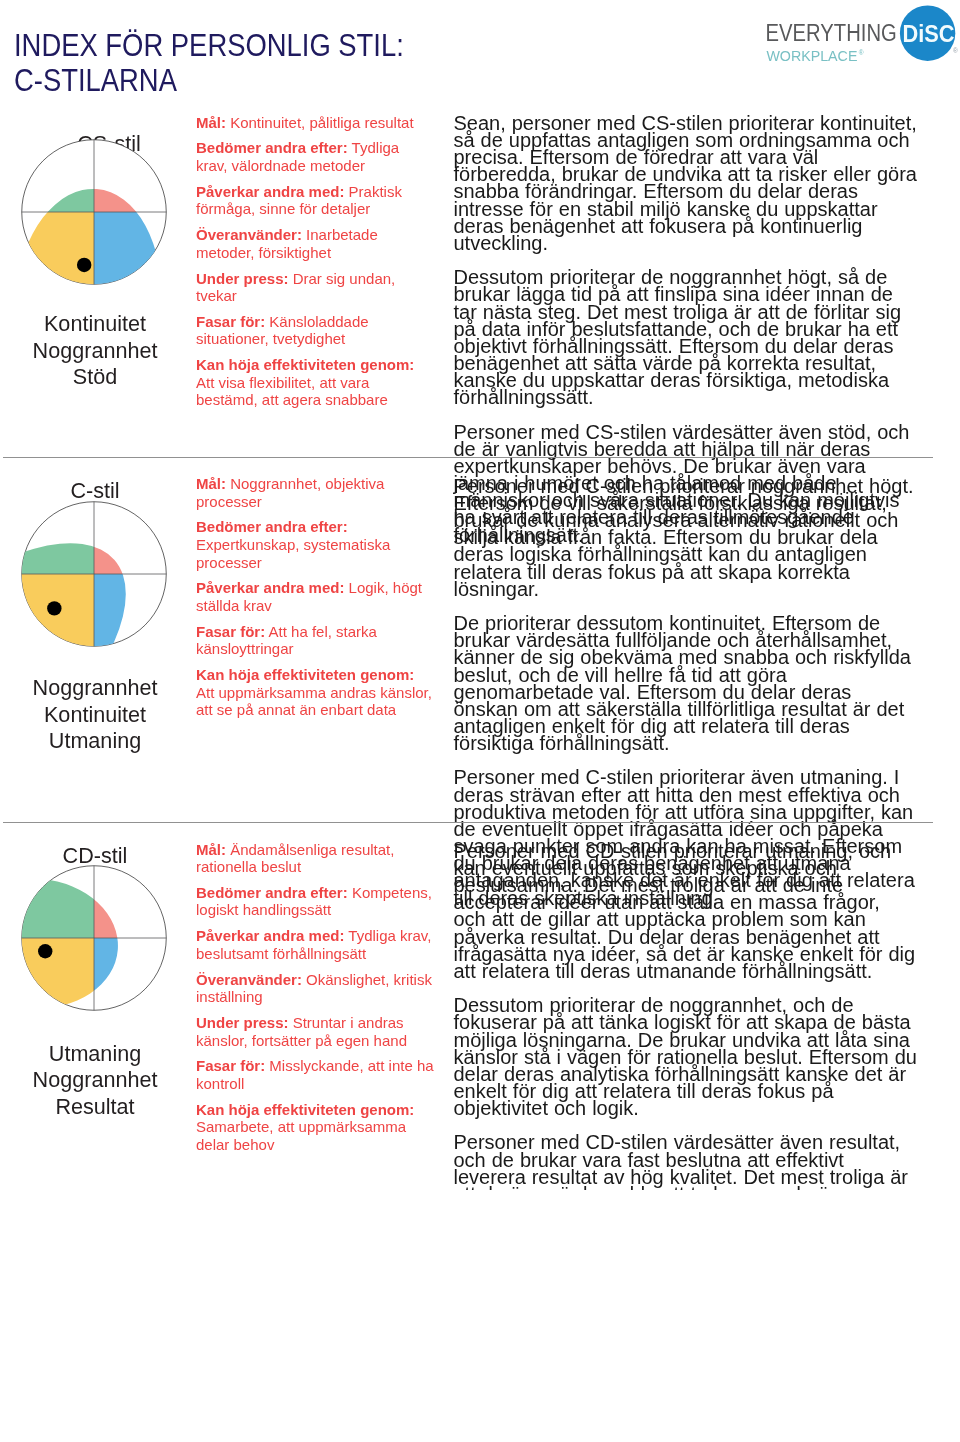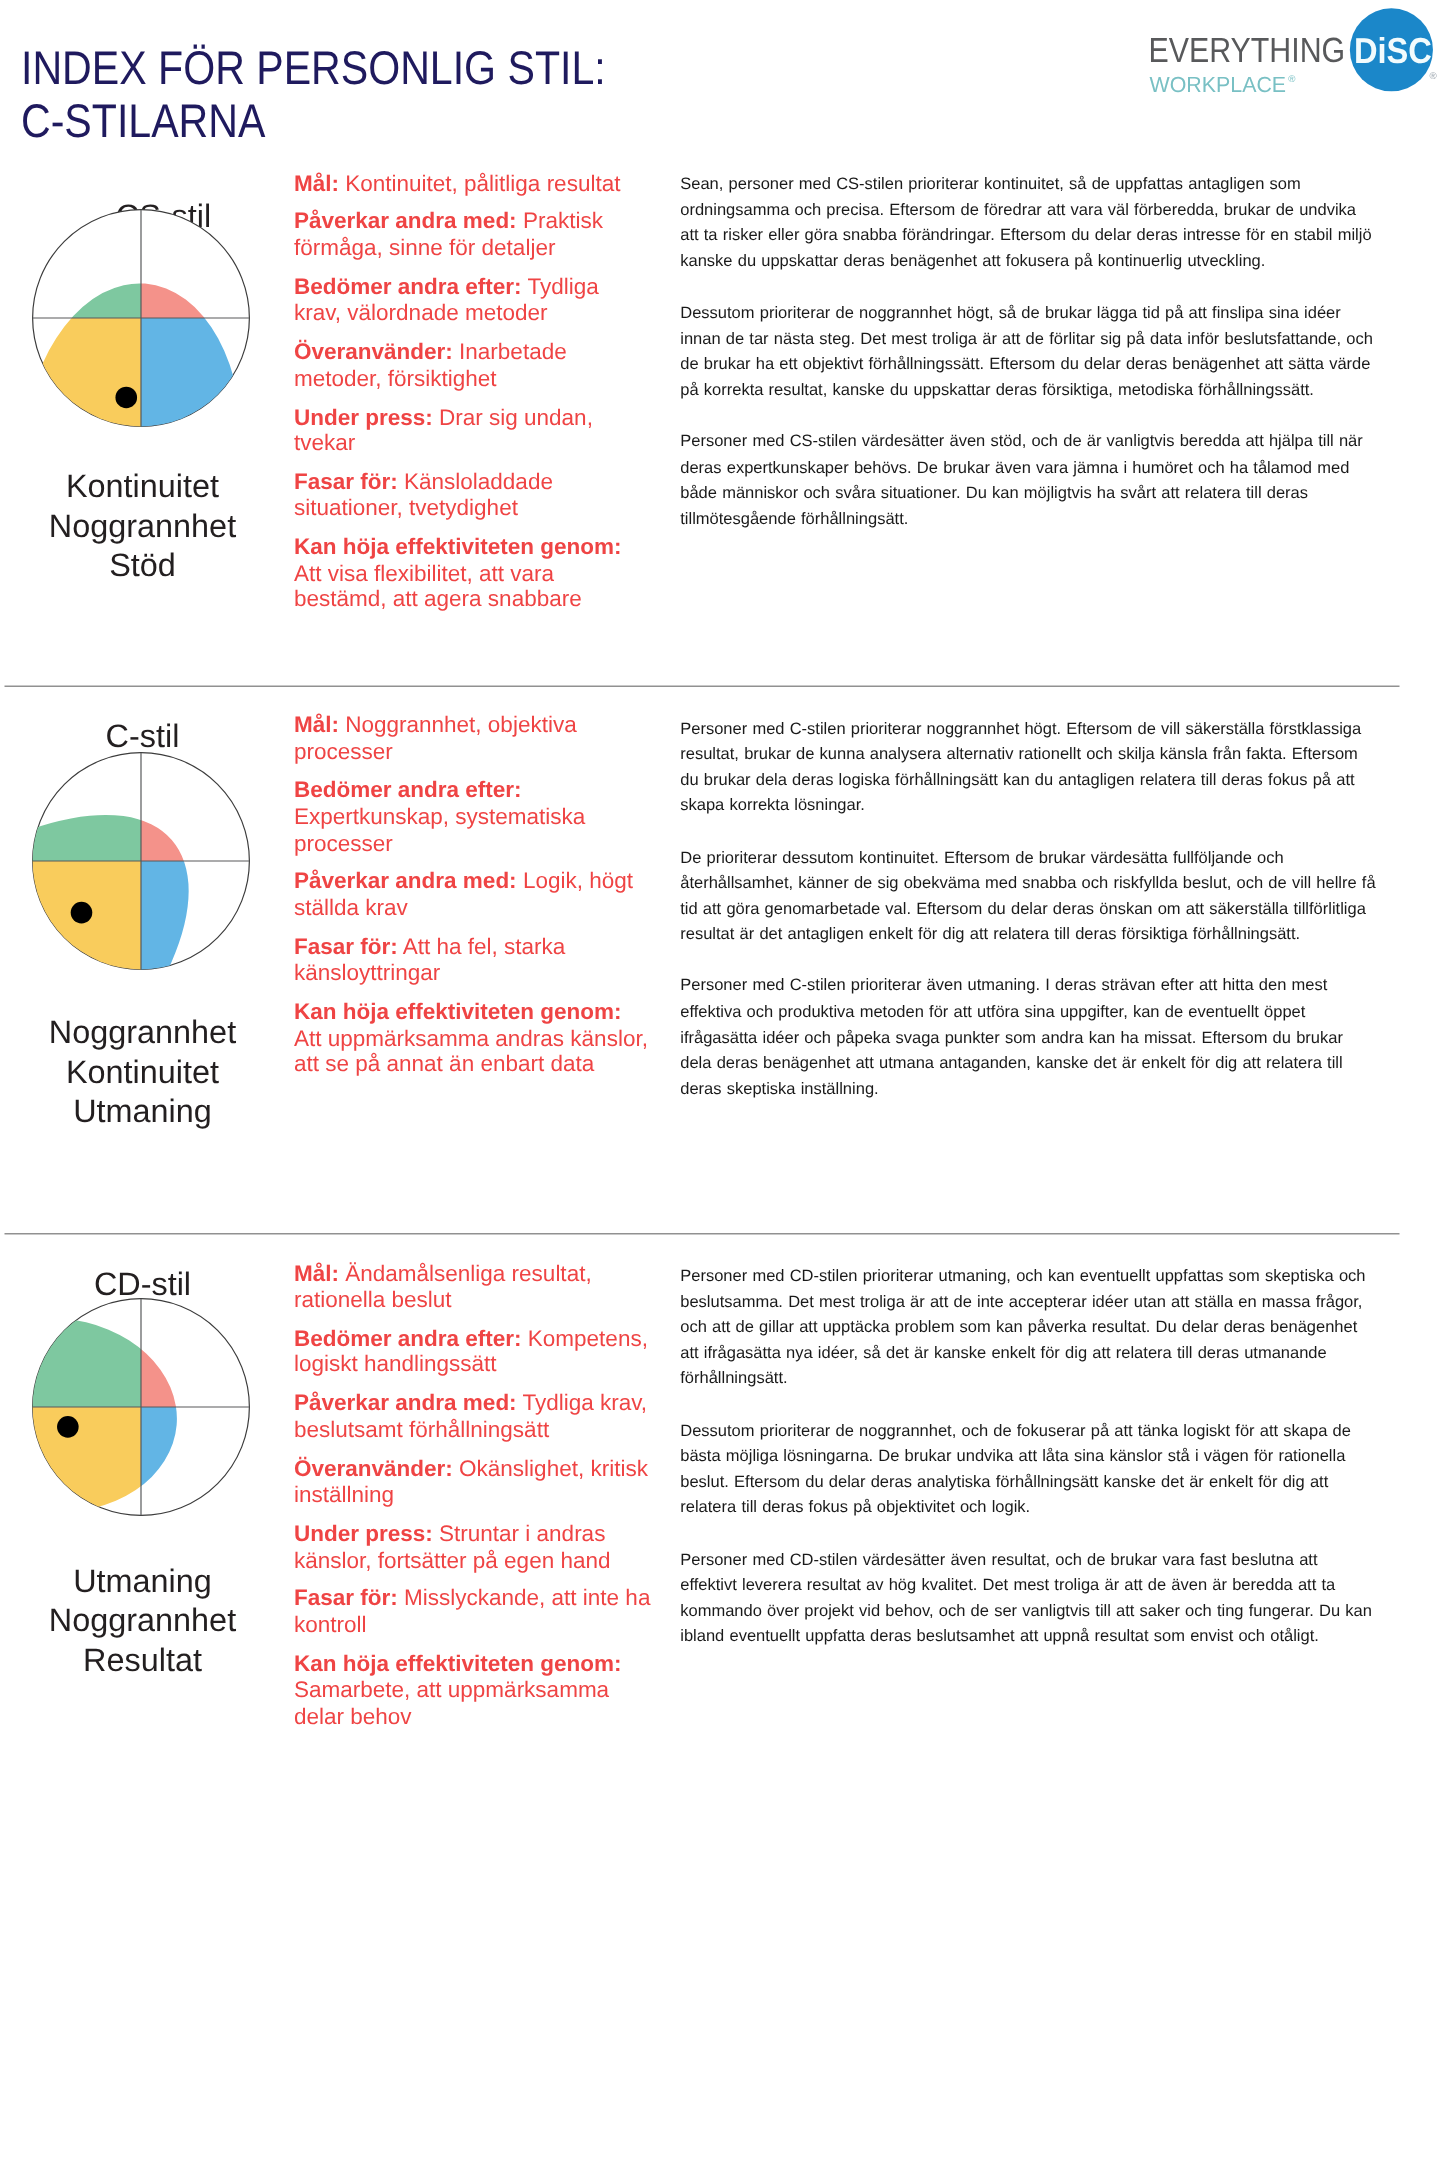--- a/index.html
+++ b/index.html
@@ -15,21 +15,21 @@
 
   .col-left{position:absolute;width:190px;text-align:center;color:#231f20;}
   .style-label{font-size:21.6px;line-height:26px;}
   .disc-wrap{position:absolute;left:14.2px;width:160px;height:160px;}
   .disc-svg{position:absolute;left:0;top:0;display:block;}
   .style-words{font-size:21.6px;line-height:26.5px;}
 
   .col-mid{position:absolute;left:196px;width:238.1px;font-size:15px;line-height:17.55px;color:#ef4444;}
   .col-mid p{margin:0 0 8.3px 0;}
   .col-mid b{font-weight:bold;}
-  .col-right{position:absolute;left:453.5px;width:464px;font-size:11px;line-height:17.15px;color:#1a1a1a;word-spacing:0.4px;}
+  .col-right{position:absolute;left:453.5px;width:464px;font-size:20px;line-height:17.15px;color:#1a1a1a;word-spacing:0.4px;}
   .col-right p{margin:0 0 17.15px 0;}
 
   .footer-copy{position:absolute;left:13px;top:1407px;width:400px;font-size:10px;line-height:12.6px;color:#231f20;}
   .footer-name{position:absolute;left:706px;top:1402px;font-size:19.5px;line-height:24px;color:#231f20;}
   .footer-page{position:absolute;left:866px;top:1389px;font-size:39px;line-height:44px;color:#b91c1c;}
 </style>
 </head>
 <body>
 
 <div class="page">
@@ -68,22 +68,22 @@
         <circle cx="70.17" cy="132.96" r="7.20" fill="#000000"></circle>
       </svg>
     </div>
   <div class="style-words col-left" style="top:311.26px;">
     <div>Kontinuitet</div>
     <div>Noggrannhet</div>
     <div>Stöd</div>
   </div>
   <div class="col-mid" style="top:113.52px;">
     <p><b>Mål:</b><span> Kontinuitet, pålitliga resultat</span></p>
+    <p><b>Bedömer andra efter:</b><span> Tydliga krav, välordnade metoder</span></p>
     <p><b>Påverkar andra med:</b><span> Praktisk förmåga, sinne för detaljer</span></p>
-    <p><b>Bedömer andra efter:</b><span> Tydliga krav, välordnade metoder</span></p>
     <p><b>Överanvänder:</b><span> Inarbetade metoder, försiktighet</span></p>
     <p><b>Under press:</b><span> Drar sig undan, tvekar</span></p>
     <p><b>Fasar för:</b><span> Känsloladdade situationer, tvetydighet</span></p>
     <p><b>Kan höja effektiviteten genom:</b><span> Att visa flexibilitet, att vara bestämd, att agera snabbare</span></p>
   </div>
   <div class="col-right" style="top:114.86px;">
     <p>Sean, personer med CS-stilen prioriterar kontinuitet, så de uppfattas antagligen som ordningsamma och precisa. Eftersom de föredrar att vara väl förberedda, brukar de undvika att ta risker eller göra snabba förändringar. Eftersom du delar deras intresse för en stabil miljö kanske du uppskattar deras benägenhet att fokusera på kontinuerlig utveckling.</p>
     <p>Dessutom prioriterar de noggrannhet högt, så de brukar lägga tid på att finslipa sina idéer innan de tar nästa steg. Det mest troliga är att de förlitar sig på data inför beslutsfattande, och de brukar ha ett objektivt förhållningssätt. Eftersom du delar deras benägenhet att sätta värde på korrekta resultat, kanske du uppskattar deras försiktiga, metodiska förhållningssätt.</p>
     <p>Personer med CS-stilen värdesätter även stöd, och de är vanligtvis beredda att hjälpa till när deras expertkunskaper behövs. De brukar även vara jämna i humöret och ha tålamod med både människor och svåra situationer. Du kan möjligtvis ha svårt att relatera till deras tillmötesgående förhållningsätt.</p>
   </div>

